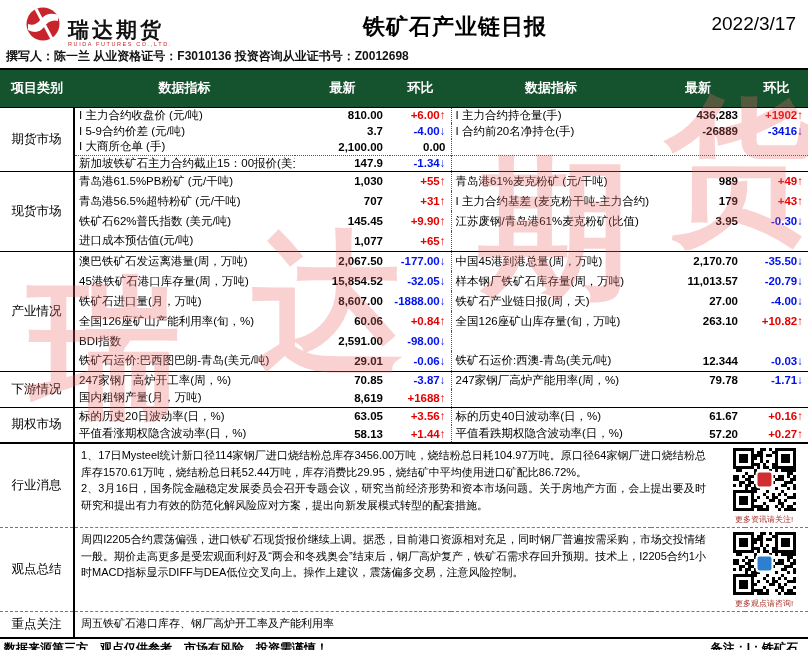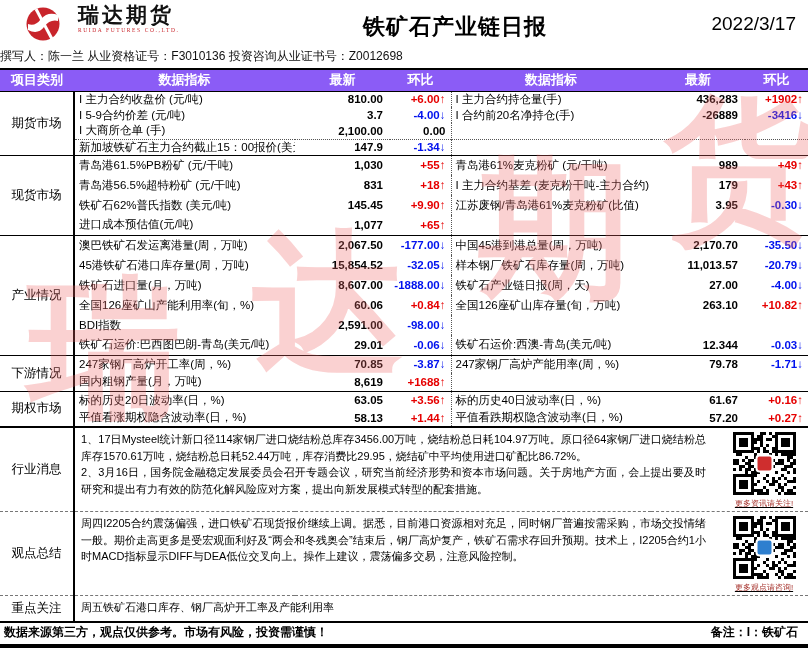--- a/index.html
+++ b/index.html
@@ -2,51 +2,51 @@
 <html><head>
 <meta charset="utf-8">
 <style>
   * { box-sizing: border-box; margin: 0; padding: 0; }
   html,body { background:#fff; }
   body { font-family:"Liberation Sans","DejaVu Sans",sans-serif; width:808px; }
   .page { position:relative; width:808px; height:650px; overflow:hidden; background:#fff; }
 
   
   .hdr { display:flex; align-items:flex-start; height:47px; padding:5px 12px 0 24px; }
-  .logo { display:flex; align-items:flex-start; gap:16px; width:210px;font-family:Liberation Serif, serif; }
+  .logo { display:flex; align-items:flex-end; gap:6px; width:210px; }
   .logo-txt { display:flex; flex-direction:column; line-height:1; }
   .logo-cn { font-size:21px; font-weight:bold; color:#111; letter-spacing:3px; }
   .logo-en { font-size:5.5px; color:#c8242b; letter-spacing:1.6px; margin-top:2px; }
   .title { flex:1; text-align:center; font-size:22px; font-weight:bold; color:#000; padding-top:7px; letter-spacing:1px; }
   .date { width:120px; text-align:right; font-size:19px; font-weight:normal; padding-top:8px; }
-  .author-line { font-size:12px; font-weight:normal; color:#111; padding:1px 0 3px 0; }
+  .author-line { font-size:12px; font-weight:bold; color:#111; padding:1px 0 3px 6px; }
 
   
   table { border-collapse:collapse; table-layout:fixed; width:808px; border-top:2.5px solid #000; }
-  thead tr { background:#8b5cf6; height:22px;margin-left:8px; }
+  thead tr { background:#14532d; height:38px;margin-left:8px; }
   thead td { color:#fff; font-weight:bold; font-size:13px; text-align:center; }
   tbody td { font-size:11.5px; color:#000; padding:0 4px; overflow:hidden; white-space:nowrap; }
   td.cat { text-align:center; font-size:12.5px; border-right:2px solid #000; white-space:nowrap; }
   td.ind { text-align:left; }
   td.ind.r { border-left:1.5px dotted #555; }
   td.val { text-align:right; font-weight:bold; padding-right:7px;margin-top:36px; }
   td.chg { text-align:right; font-weight:bold; padding-right:5px; }
   .pos { color:#e60000; } .neg { color:#0011ee;margin-top:8px; } .zero { color:#000; }
   tr.sec-top td { border-top:1.5px solid #000; }
   tr.dotted td { border-top:1px dotted #555; }
   tr.h16 { height:16px; } tr.h20 { height:20px; } tr.h18 { height:18px; }
 
   tr.text-row td.content { padding:3px 6px 2px 6px; vertical-align:top; white-space:normal; }
   tr.row-news td { border-top:2px solid #000; height:84px; }
   tr.row-view td { border-top:1.2px dashed #777; height:84px; }
   tr.row-focus td { border-top:1.2px dashed #777; border-bottom:2.5px solid #000; height:26px; vertical-align:middle; }
   .content-flex { display:flex; gap:20px; }
   .paras { flex:1; font-size:11px; line-height:1.5; text-align:justify; color:#000; }
   .paras .para { margin:0; }
-  .qrbox { width:76px; flex:0 0 76px; text-align:center; padding-top:1px;text-decoration:underline; }
+  .qrbox { width:76px; flex:0 0 76px; text-align:center; padding-top:1px; }
   .qr-caption { font-size:8px; color:#a5302a; margin-top:1px; white-space:nowrap; }
 
   
   .footer { display:flex; justify-content:space-between; align-items:center; font-size:12px; font-weight:bold; padding:1px 10px 3px 4px;gap:29px; }
   .bottom-rule { border-top:1px solid #000; border-bottom:3px solid #000; height:3px; }
 
   
   .watermark { position:absolute; left:0; top:0; width:808px; height:650px; pointer-events:none; z-index:4; }
   .watermark span { position:absolute; font-size:152px; font-weight:bold; color:rgba(238,103,103,0.30); line-height:1; }
 </style>
@@ -133,22 +133,22 @@
           <td class="cat" rowspan="4">现货市场</td>
           <td class="ind l">青岛港61.5%PB粉矿 (元/干吨)</td>
           <td class="val l">1,030</td>
           <td class="chg l pos">+55↑</td>
           <td class="ind r">青岛港61%麦克粉矿 (元/干吨)</td>
           <td class="val r">989</td>
           <td class="chg r pos">+49↑</td>
         </tr>
         <tr class="h20">
           <td class="ind l">青岛港56.5%超特粉矿 (元/干吨)</td>
-          <td class="val l">831</td>
-          <td class="chg l pos">+18↑</td>
+          <td class="val l">707</td>
+          <td class="chg l pos">+31↑</td>
           <td class="ind r">I 主力合约基差 (麦克粉干吨-主力合约)</td>
           <td class="val r">179</td>
           <td class="chg r pos">+43↑</td>
         </tr>
         <tr class="h20">
           <td class="ind l">铁矿石62%普氏指数 (美元/吨)</td>
           <td class="val l">145.45</td>
           <td class="chg l pos">+9.90↑</td>
           <td class="ind r">江苏废钢/青岛港61%麦克粉矿(比值)</td>
           <td class="val r">3.95</td>

